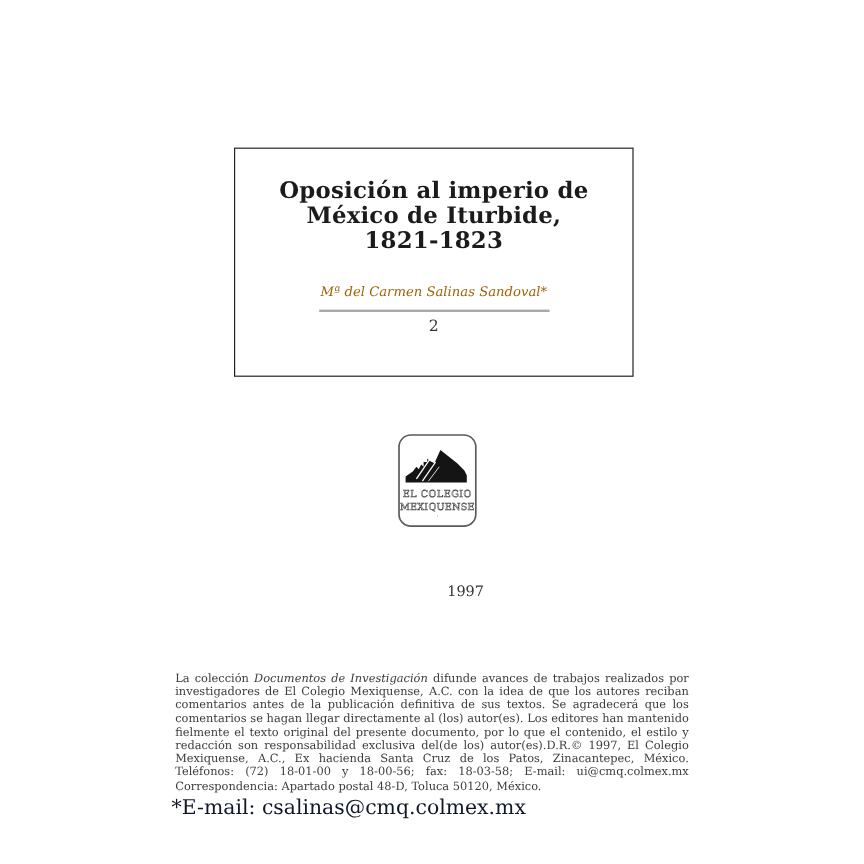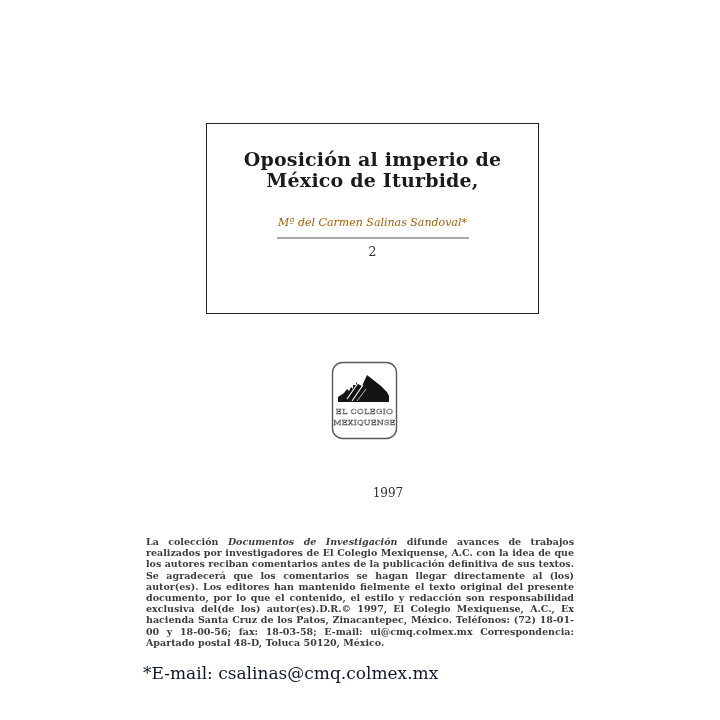--- a/index.html
+++ b/index.html
@@ -6,21 +6,21 @@
   .page {
     position: relative;
     width: 720px;
     height: 720px;
     background: #ffffff;
     font-family: "DejaVu Serif", serif;
     overflow: hidden;
   }
   .title-box {
     position: absolute;
-    left: 206px;
+    left: 195px;
     top: 123px;
     width: 333px;
     height: 191px;
     border: 1.5px solid #232323;
     box-sizing: border-box;
     text-align: center;
   }
   .title {
     margin-top: 25px;
     font-family: "DejaVu Serif", serif;
@@ -62,48 +62,48 @@
     width: 720px;
     text-align: center;
     text-indent: 8px;
     font-size: 12px;
     color: #333333;
     padding-left: 24px;
   }
   .colophon {
     position: absolute;
     left: 146px;
-    top: 536px;
+    top: 560px;
     width: 428px;
     margin: 0;
     font-size: 9.5px;
     line-height: 11.2px;
     text-align: justify;
     color: #3c3c3c;
-    font-weight: bold;
   }
   .colophon em { font-style: italic; }
   .footnote {
     position: absolute;
     left: 143px;
     top: 663px;
     margin: 0;
     font-size: 17px;
     color: #0f172a;
   }
 </style>
 </head>
 <body>
 
 <div class="page">
 
   <div class="title-box">
     <div class="title">
       <div>Oposición al imperio de</div>
       <div>México de Iturbide,</div>
+      <div>1821-1823</div>
     </div>
     <div class="author">Mª del Carmen Salinas Sandoval*</div>
     <div class="author-divider"></div>
     <div class="issue-number">2</div>
   </div>
 
   <svg class="logo" viewBox="0 0 67 79" xmlns="http://www.w3.org/2000/svg">
     <rect x="1.5" y="1.5" width="64" height="76" rx="10" ry="10" fill="#ffffff" stroke="#5a5a5a" stroke-width="1.4"></rect>
     <path d="M7 41 L7 36 L13 32 L16 28 L18 30 L20 26 L22 28 L22 24 L25 24 L25 21 L27 23 L31 25 L36 14 L50 25 L56 31 L58 35 L58 41 Z" fill="#141414"></path>
     <path d="M16 38 L27 22" stroke="#ffffff" stroke-width="1.1"></path>

